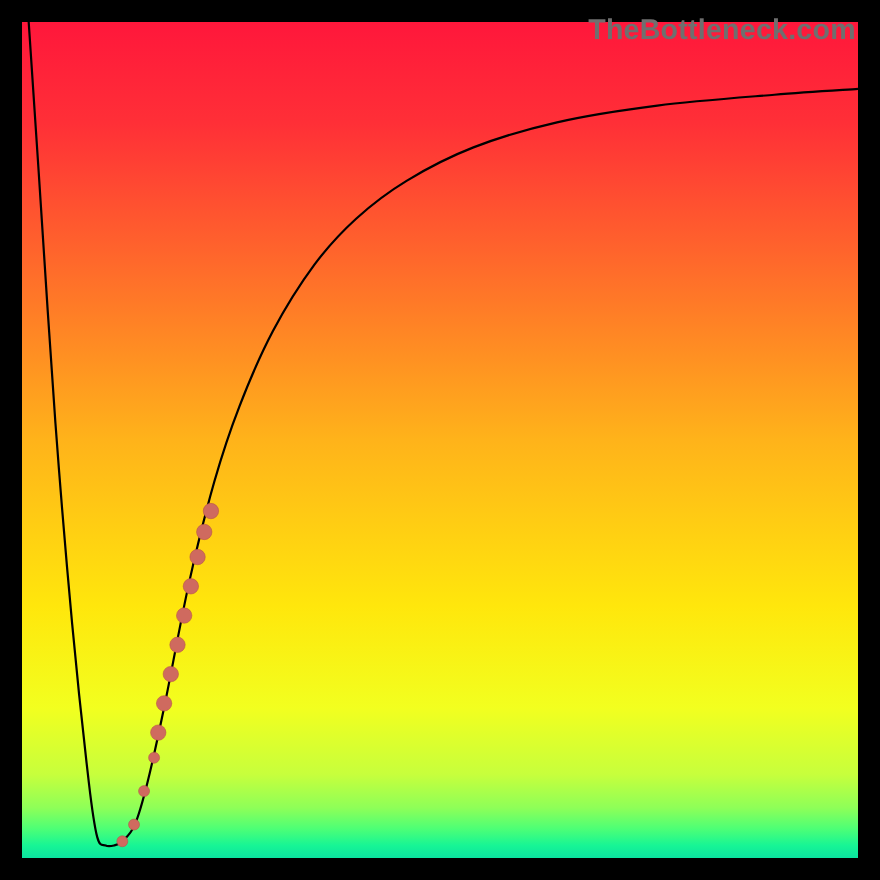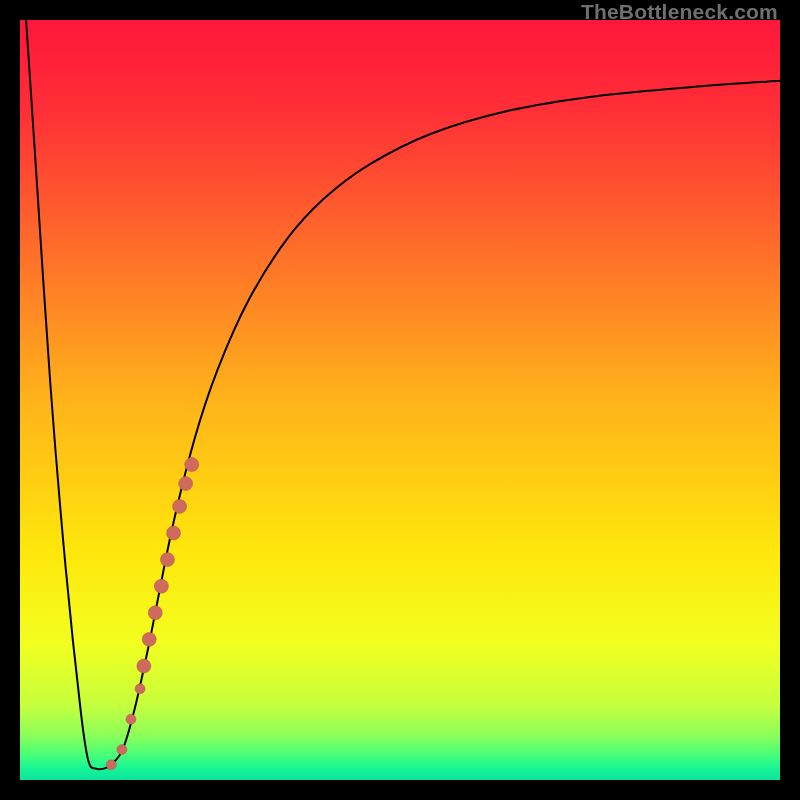--- a/index.html
+++ b/index.html
@@ -17,24 +17,24 @@
   }
   .plot-area {
     position: absolute;
     left: 20px;
     top: 20px;
     width: 760px;
     height: 760px;
   }
   .watermark {
     position: absolute;
-    top: 0;
+    top: 11px;
     right: 22px;
     font-family: Arial, Helvetica, sans-serif;
-    font-size: 21px;
+    font-size: 26px;
     font-weight: 600;
     color: #6f6f6f;
     letter-spacing: 0.2px;
     user-select: none;
   }
   svg {
     display: block;
   }
 </style>
 </head>

